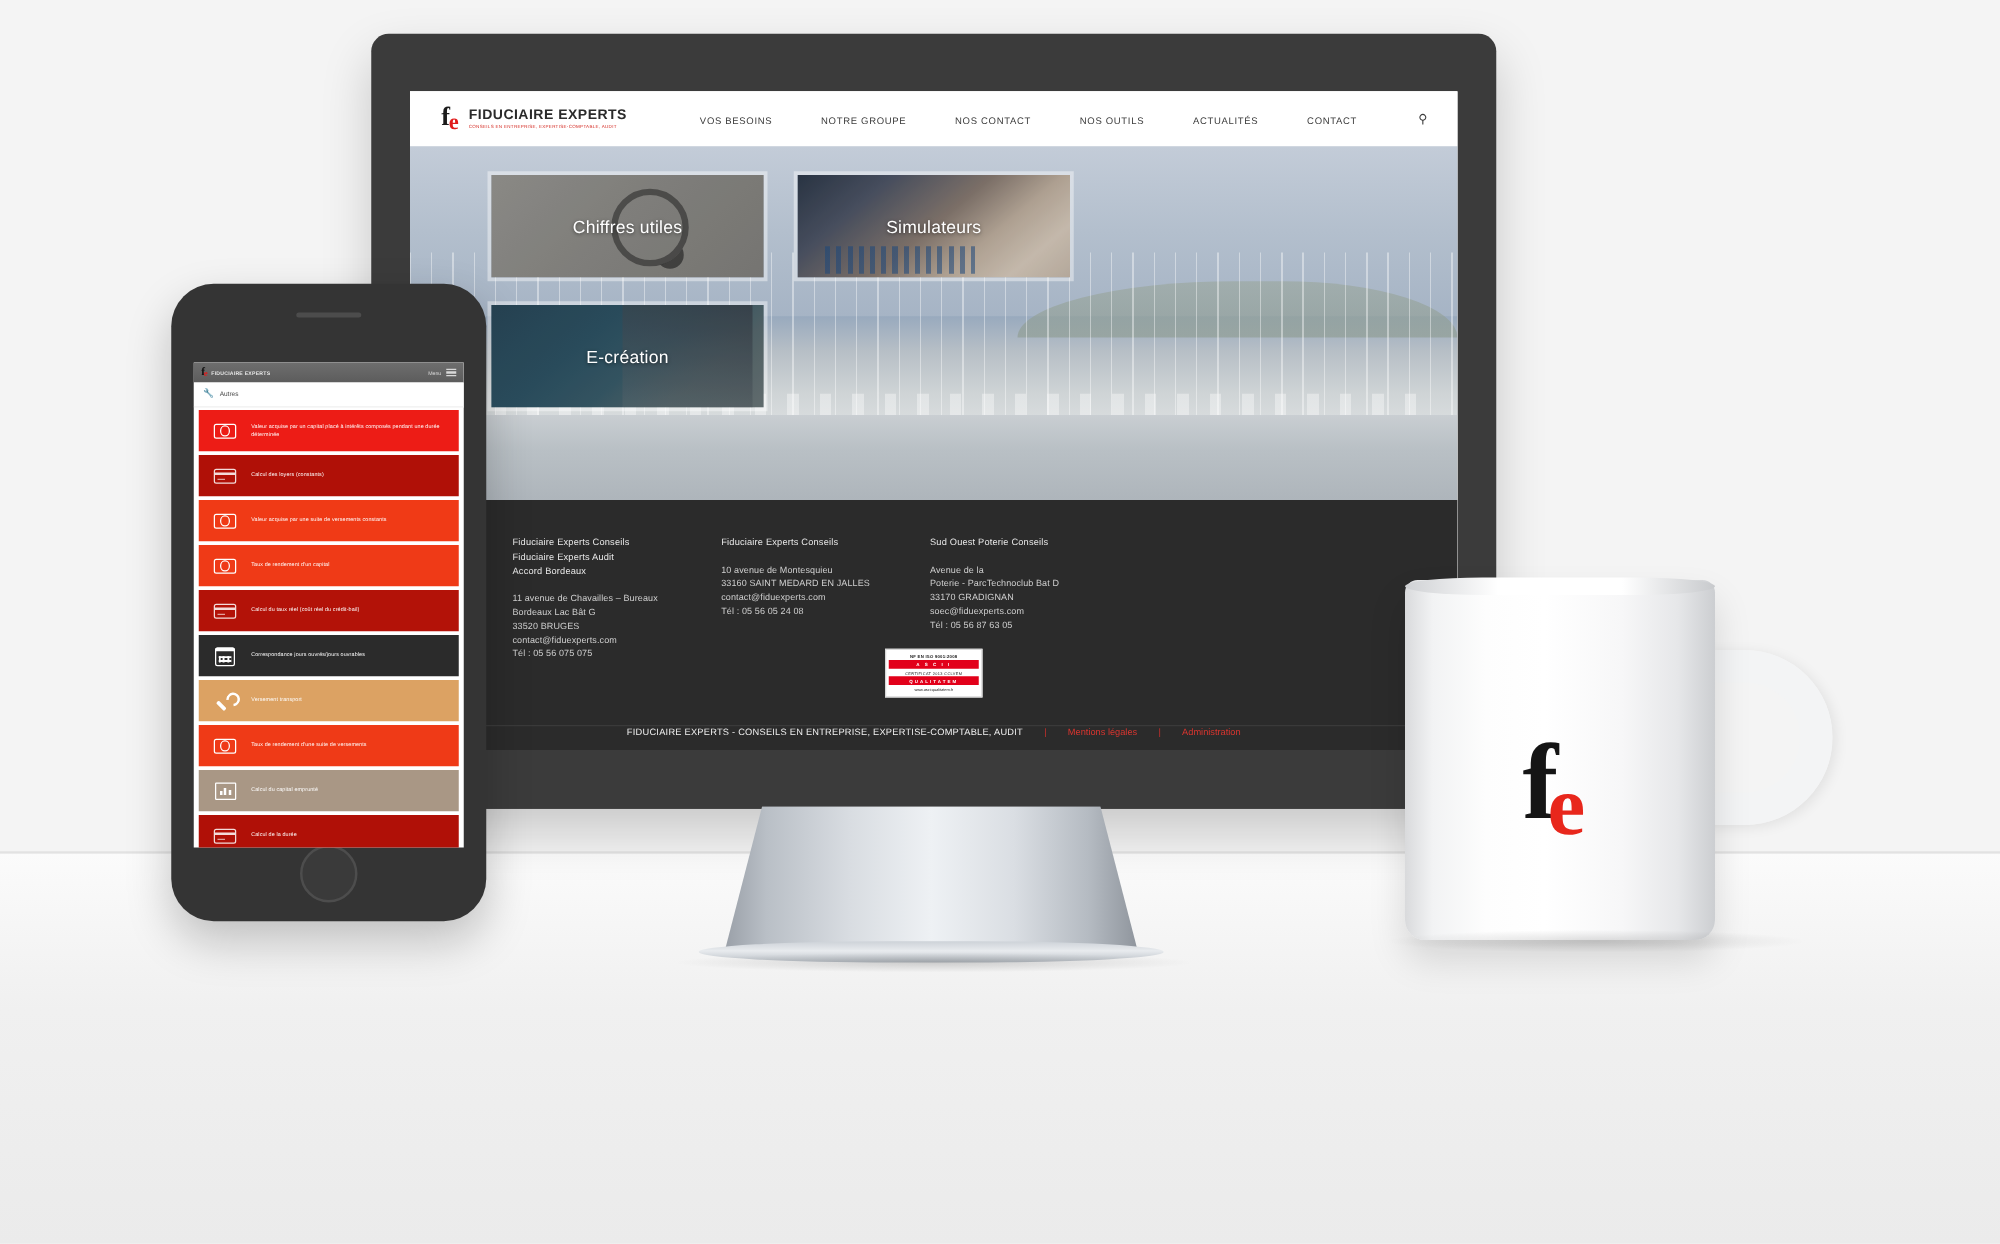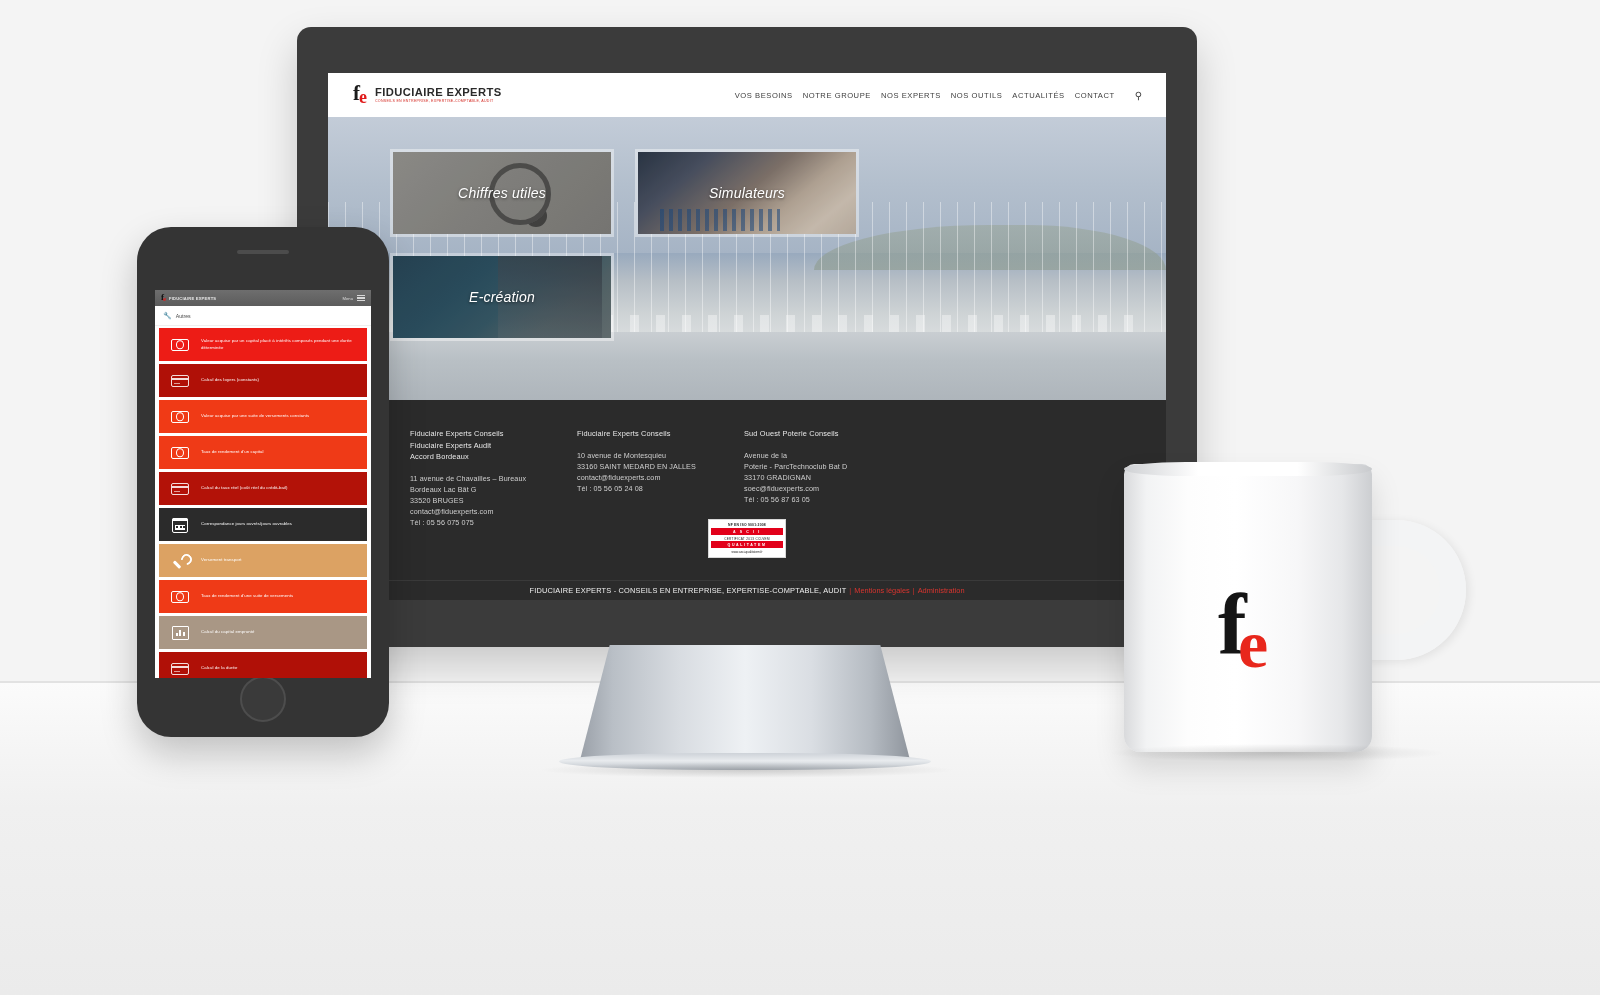--- a/index.html
+++ b/index.html
@@ -81,21 +81,21 @@
   }
   .logo-text { display: flex; flex-direction: column; justify-content: center; }
   .logo-title {
     font-size: 11.2px; font-weight: bold; letter-spacing: 0.4px; color: #2a2a2a;
     line-height: 12px;
   }
   .logo-sub {
     font-size: 3.6px; letter-spacing: 0.25px; color: #d42a23; line-height: 5px;
     margin-top: 1px; white-space: nowrap;
   }
-  .site-nav { margin-left: auto; display: flex; align-items: center; gap: 10px; }
+  .site-nav { margin-left: auto; display: flex; align-items: flex-end; gap: 39px; }
   .nav-item {
     font-size: 7.6px; letter-spacing: 0.55px; color: #3c3c3c; cursor: pointer;
     white-space: nowrap;
   }
   .nav-search {
     font-size: 10px; color: #3c3c3c; margin-left: 10px; cursor: pointer;
   }
 
   .site-hero {
     position: relative; height: 283px; overflow: hidden;
@@ -126,21 +126,21 @@
   }
   .hero-boats {
     position: absolute; left: 5%; bottom: 16%; width: 92%; height: 14%;
     background:
       repeating-linear-gradient(90deg,
         rgba(255,255,255,0.75) 0px, rgba(255,255,255,0.75) 9px,
         rgba(255,255,255,0) 9px, rgba(255,255,255,0) 26px);
     opacity: 0.5; border-radius: 3px;
   }
 
-  .tiles { position: absolute; left: 62px; top: 32px; width: 716px; font-style: italic; }
+  .tiles { position: absolute; left: 62px; top: 20px; width: 716px; }
   .tile-row { display: flex; gap: 21px; margin-bottom: 16px; }
   .tile {
     width: 224px; height: 88px; position: relative; cursor: pointer;
     border: 3px solid rgba(255,255,255,0.42);
     display: flex; align-items: center; justify-content: center;
     overflow: hidden;
   }
   .tile-label {
     position: relative; z-index: 3; color: #fff; font-size: 14px;
     letter-spacing: 0.2px; text-shadow: 0 1px 3px rgba(0,0,0,0.55);
@@ -202,21 +202,21 @@
     text-align: center;
   }
   .cert-top { font-size: 3.4px; color: #222; letter-spacing: 0.2px; padding: 1px 0; font-weight: bold;}
   .cert-bar { background: #e2001a; color: #fff; font-size: 3.6px; letter-spacing: 1.6px;
               padding: 1.5px 0; font-weight: bold; margin-bottom: 1px;}
   .cert-mid { font-size: 3.1px; color: #222; letter-spacing: 0.3px; padding: 0.5px 0;}
   .cert-url { font-size: 3.1px; color: #222; padding: 1px 0; }
 
   .site-copyright {
     background: #2b2b2b; border-top: 1px solid #3a3a3a; height: 20px;
-    display: flex; align-items: center; justify-content: center; gap: 0;
+    display: flex; justify-content: center; gap: 14px;
   }
   .cp-text { color: #f0f0f0; font-size: 7.4px; letter-spacing: 0.2px; }
   .cp-sep { color: #c9302c; font-size: 7.4px; margin: 0 3px; }
   .cp-link { color: #d9352f; font-size: 7.4px; cursor: pointer; }
 
   
   #iphone { position: absolute; left: 137px; top: 227px; width: 252px; height: 510px; }
   #iphone-body {
     position: absolute; inset: 0; background: #343434; border-radius: 34px;
     box-shadow: 0 16px 36px rgba(0,0,0,0.22);
@@ -398,21 +398,21 @@
             </div>
             <div class="logo-text">
               <div class="logo-title">FIDUCIAIRE EXPERTS</div>
               <div class="logo-sub">CONSEILS EN ENTREPRISE, EXPERTISE-COMPTABLE, AUDIT</div>
             </div>
           </div>
 
           <div class="site-nav">
             <div class="nav-item">VOS BESOINS</div>
             <div class="nav-item">NOTRE GROUPE</div>
-            <div class="nav-item">NOS EXPERTS</div>
+            <div class="nav-item">NOS CONTACT</div>
             <div class="nav-item">NOS OUTILS</div>
             <div class="nav-item">ACTUALITÉS</div>
             <div class="nav-item">CONTACT</div>
             <div class="nav-search">⚲</div>
           </div>
         </div>
 
         <div class="site-hero">
           <div class="hero-sky"></div>
           <div class="hero-hills"></div>

